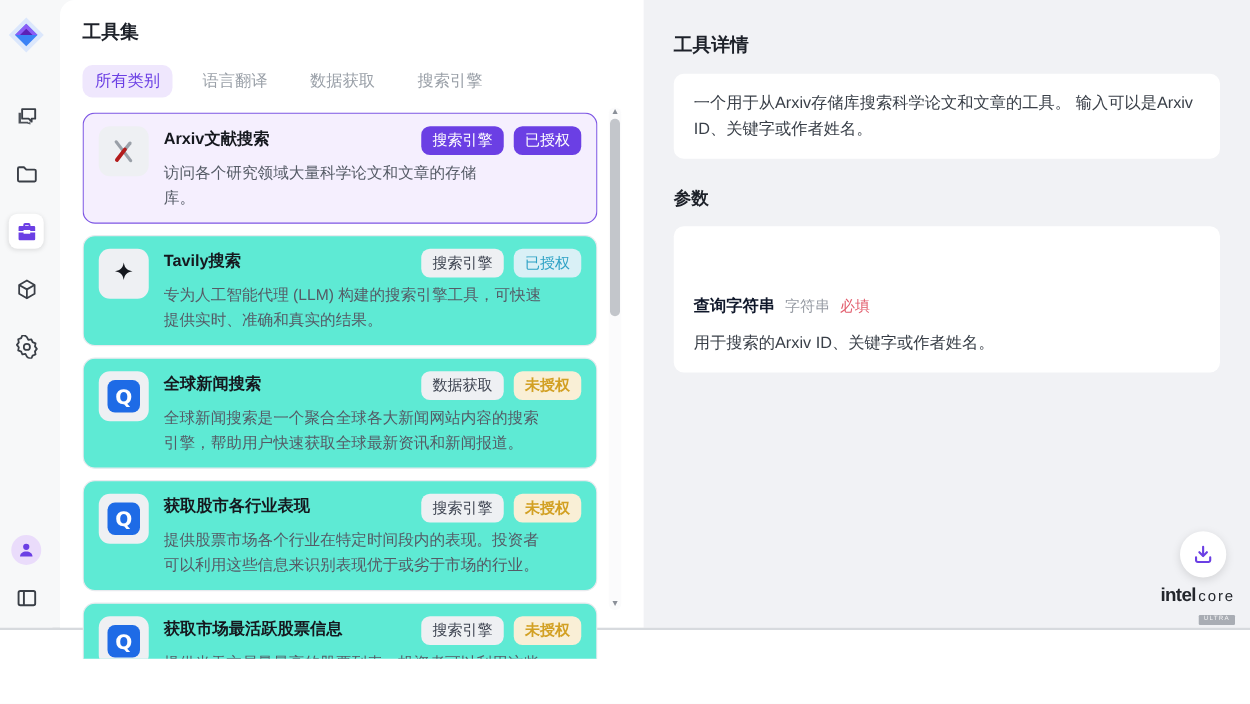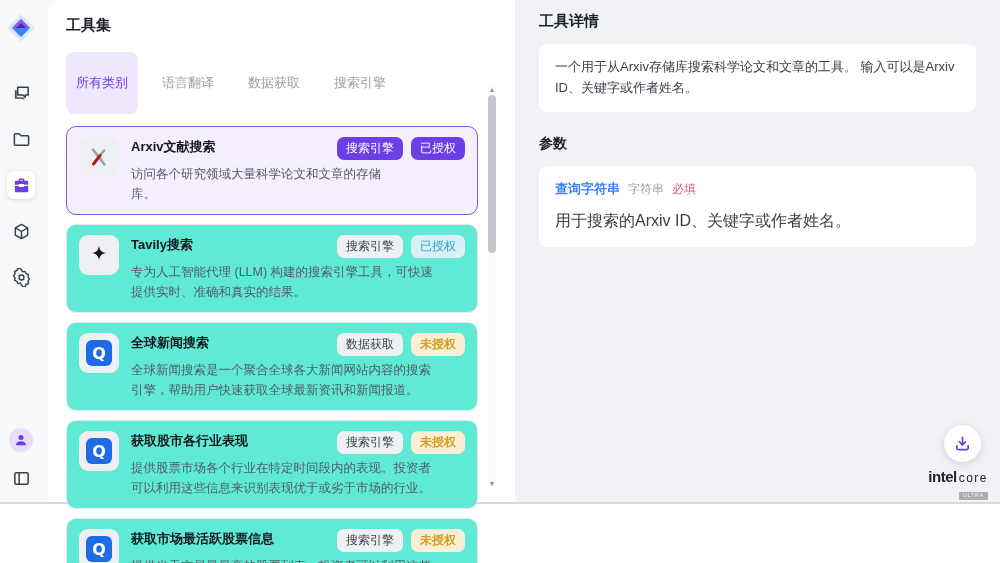--- a/index.html
+++ b/index.html
@@ -14,21 +14,21 @@
   .rail-icon svg { width:19px; height:19px; }
   .rail-icon.active { background:#ffffff; box-shadow:0 1px 4px rgba(0,0,0,.12); color:#6b3fe4; }
   .rail-spacer { flex:1; }
   .avatar { width:24px; height:24px; border-radius:50%; background:#eadcfb; display:flex; align-items:center; justify-content:center; margin-bottom:12px; cursor:pointer; }
   .avatar svg { width:14px; height:14px; }
 
   
   .panel { width:467px; flex:none; background:#ffffff; border-top-left-radius:12px; margin-left:6px; padding:16px 0 0 18px; position:relative; }
   .panel-title { font-size:15px; font-weight:bold; }
   .tabs { display:flex; align-items:center; gap:14px; margin-top:17px; }
-  .tab { font-size:13px; color:#9aa0a8; padding:22px 10px; border-radius:8px; cursor:pointer; white-space:nowrap; }
+  .tab { font-size:13px; color:#9aa0a8; padding:4px 10px; border-radius:8px; cursor:pointer; white-space:nowrap; }
   .tab.active { background:#efe7fd; color:#6b3fe4; }
   .list { margin-top:12px; width:412px; height:437px; overflow:hidden; display:flex; flex-direction:column; gap:9px; }
   .card { border:1px solid #e8eaee; border-radius:10px; background:#5eead4; padding:10px 12px; display:flex; gap:12px; cursor:pointer; flex:none; }
   .card.selected { background:#f5effe; border:1.5px solid #7e57e4; }
   .tool-ic { width:40px; height:40px; flex:none; border-radius:9px; background:#eef0f3; display:flex; align-items:center; justify-content:center; }
   .tool-ic svg { width:24px; height:24px; }
   .tool-ic .inner-blue { width:26px; height:26px; border-radius:6px; background:#1e6be6; color:#fff; display:flex; align-items:center; justify-content:center; font-size:16px; font-weight:bold; font-family:"DejaVu Sans",sans-serif; }
   .card-body { flex:1; min-width:0; }
   .card-top { display:flex; align-items:flex-start; }
   .tool-name { font-size:13px; font-weight:bold; color:#15181e; padding-top:1px; }
@@ -41,29 +41,29 @@
   .tool-desc { font-size:12.5px; color:#555b66; line-height:1.6; margin-top:4px; max-width:305px; }
   .card.selected .tool-desc { max-width:250px; }
 
   
   .sb { position:absolute; right:18px; top:86px; bottom:14px; width:10px; background:#fbfbfc; border-radius:5px; }
   .sb-arrow { position:absolute; left:0; width:10px; text-align:center; font-size:7px; color:#8a8f98; line-height:8px; }
   .sb-arrow.up { top:0; } .sb-arrow.down { bottom:0; }
   .sb-thumb { position:absolute; left:1px; top:9px; width:8px; height:158px; background:#c3c6cb; border-radius:4px; cursor:grab; }
 
   
-  .detail { flex:1; background:#f1f2f5; padding:12px 24px; position:relative; }
+  .detail { flex:1; background:#f1f2f5; padding:27px 24px; position:relative; }
   .detail-title { font-size:15px; font-weight:bold; }
   .section-h { font-size:14px; font-weight:bold; margin-top:23px; }
   .white-card { background:#ffffff; border-radius:8px; padding:13px 16px; margin-top:13px; font-size:13px; color:#3a4049; line-height:1.6; }
   .param-head { display:flex; align-items:baseline; gap:8px; }
-  .param-name { font-size:13px; font-weight:bold; color:#3b82f6; }
+  .param-name { font-size:13px; font-weight:bold; color:#0f172a;margin-top:41px; }
   .param-type { font-size:12px; color:#969ba3; }
   .param-req { font-size:12px; color:#e25d6d; }
-  .param-desc { margin-top:9px; font-size:16px; color:#3a4049; }
+  .param-desc { margin-top:9px; font-size:13px; color:#3a4049; }
 
   
   .fab { position:absolute; right:19px; bottom:40px; width:37px; height:37px; border-radius:50%; background:#ffffff; box-shadow:0 2px 8px rgba(0,0,0,.13); display:flex; align-items:center; justify-content:center; cursor:pointer; }
   .fab svg { width:17px; height:17px; }
   .brand { position:absolute; right:12px; bottom:2px; text-align:right; line-height:1; }
   .brand-row { display:flex; align-items:baseline; gap:2px; }
   .brand-intel { font-size:15px; font-weight:bold; color:#23262c; letter-spacing:-0.5px; }
   .brand-core { font-size:12px; color:#23262c; letter-spacing:1.5px; font-weight:400; }
   .brand-badge { display:inline-block; margin-top:2px; background:#a9adb4; color:#f4f4f5; font-size:5px; letter-spacing:1px; padding:1.5px 4px; border-radius:1px; }
 </style>

